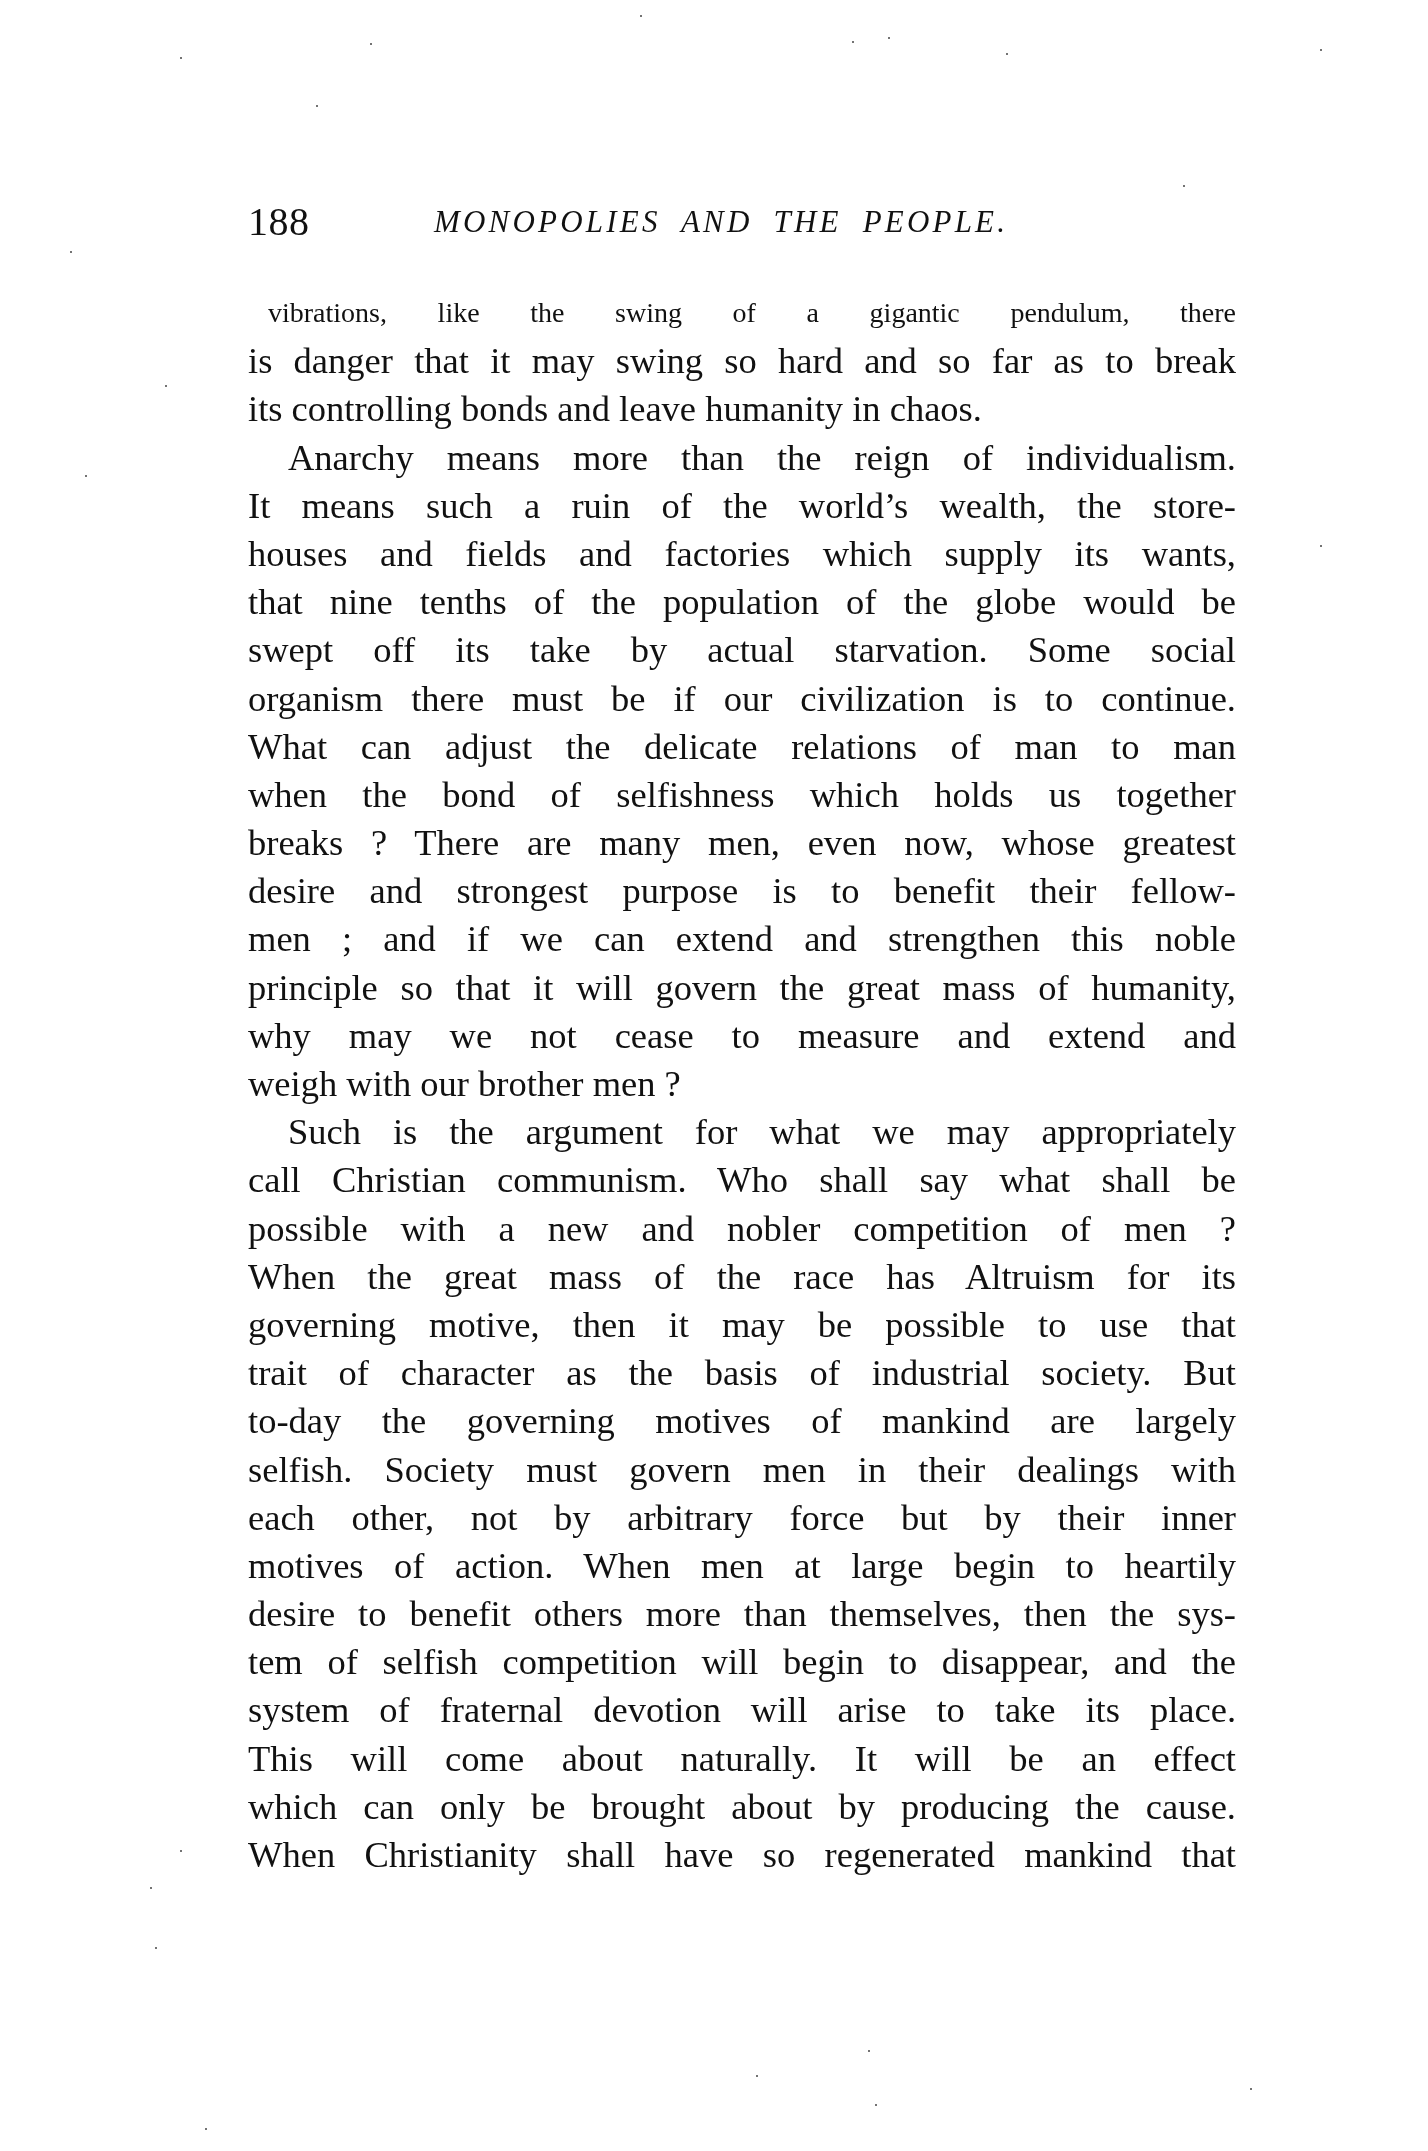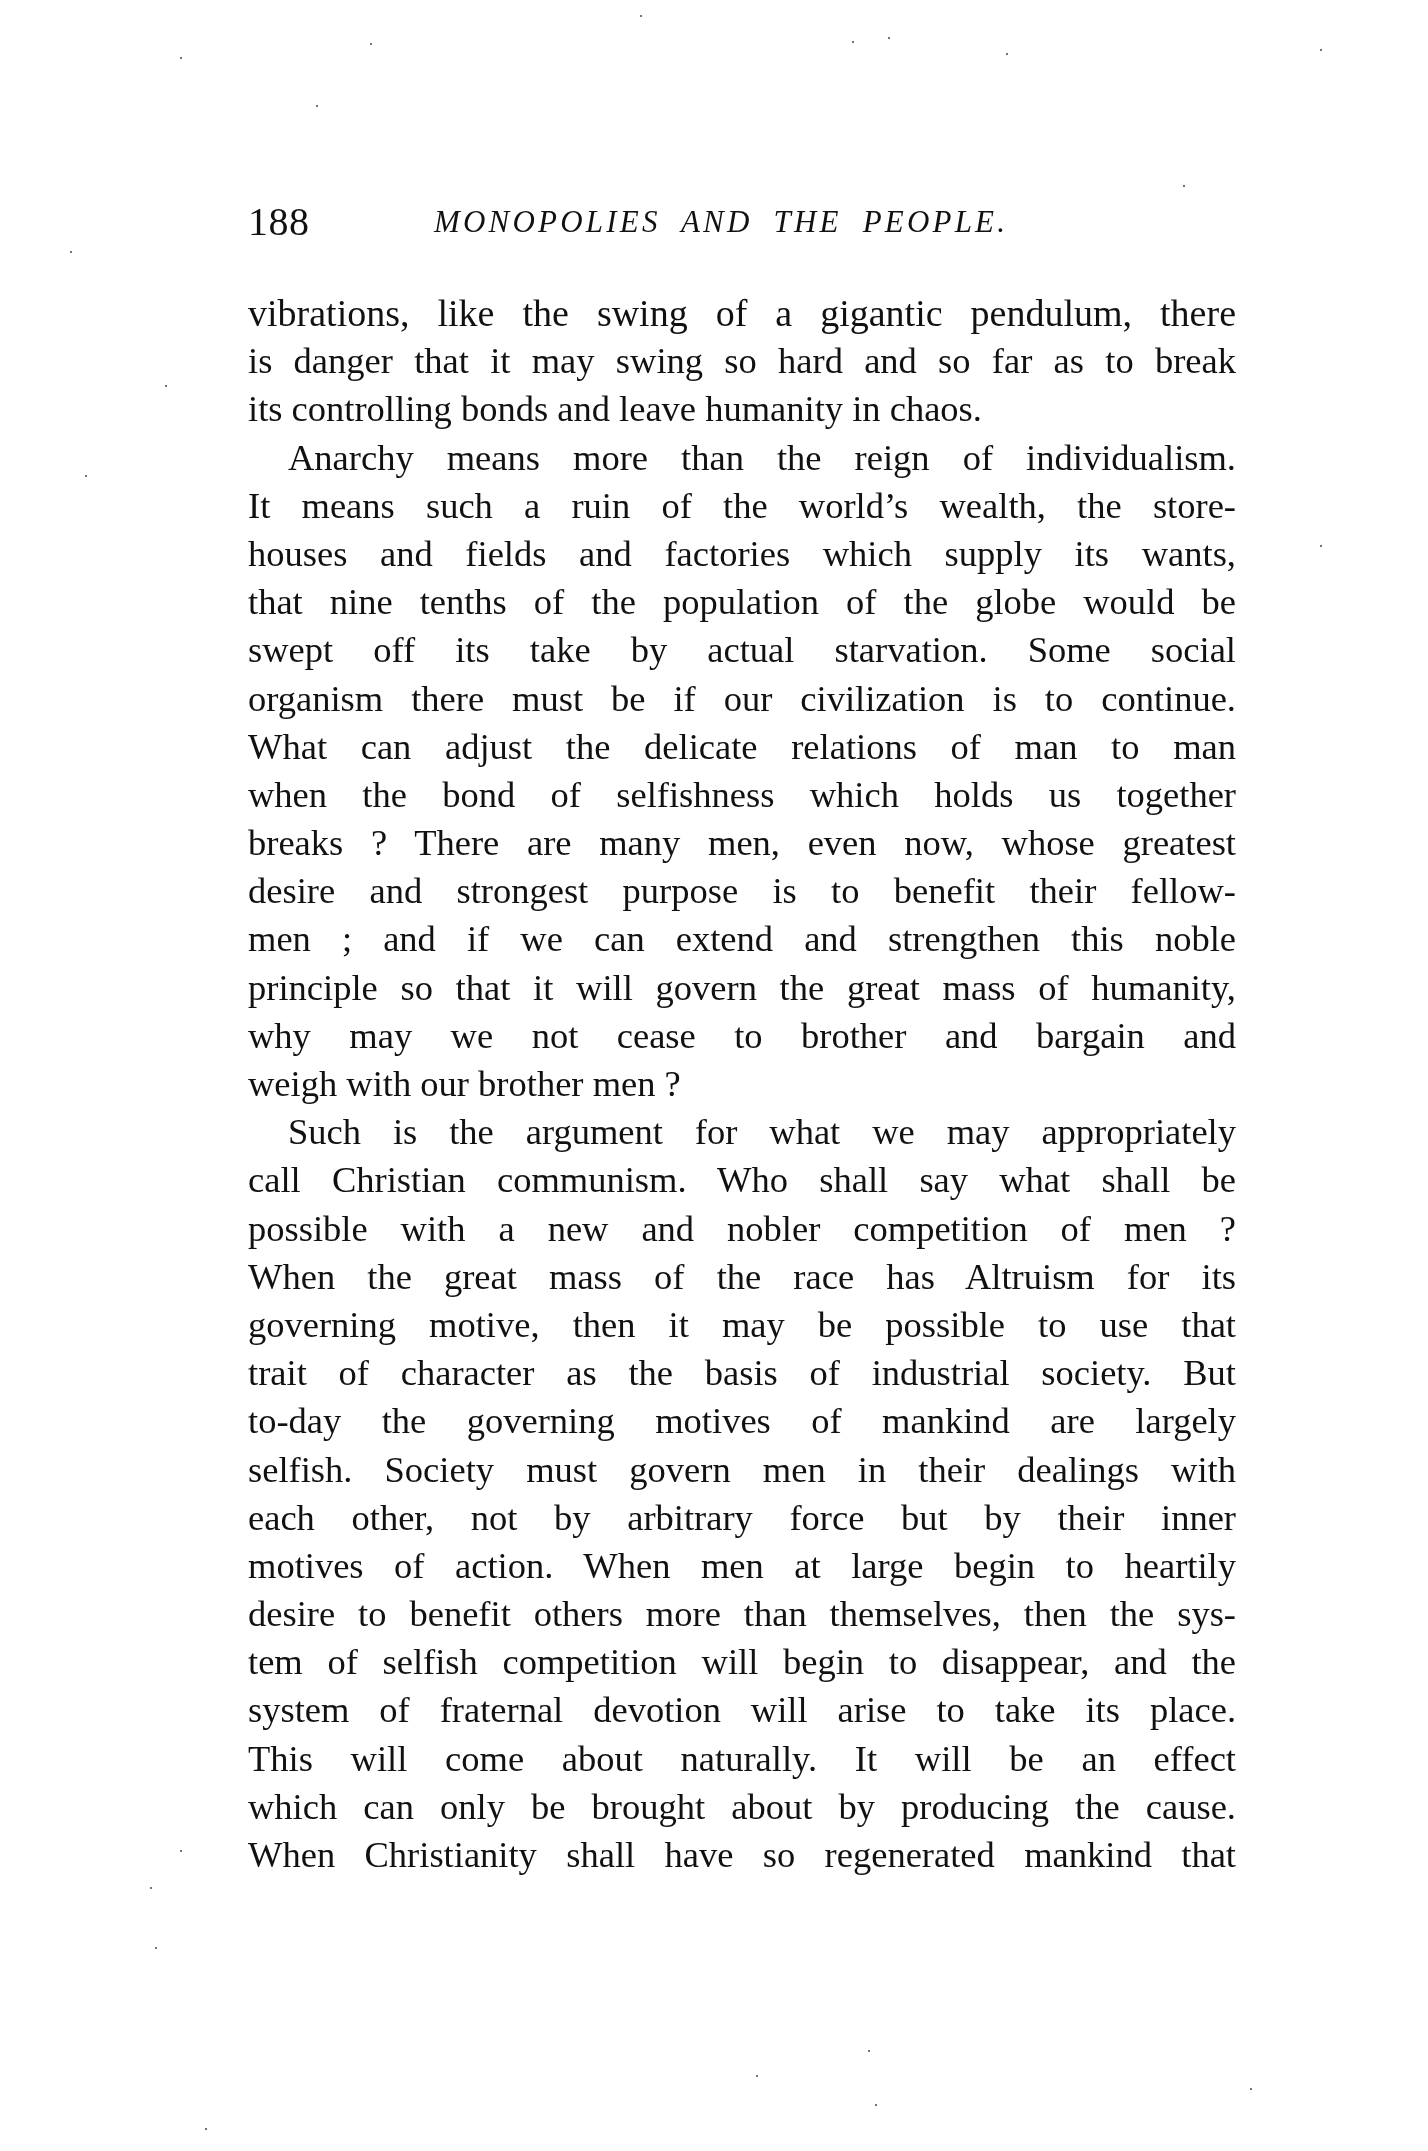--- a/index.html
+++ b/index.html
@@ -84,36 +84,36 @@
 <body>
 
 <div class="page">
 
   <div class="running-head">
     <span class="page-number">188</span>
     <span class="running-title">MONOPOLIES AND THE PEOPLE.</span>
   </div>
 
   <div class="body-text" id="body-text">
-      <span class="line" style="white-space: normal; font-size: 38px;">vibrations, like the swing of a gigantic pendulum, there</span>
+      <span class="line" style="white-space: normal; font-size: 28px; margin-left: 20px;">vibrations, like the swing of a gigantic pendulum, there</span>
       <span class="line" style="white-space: normal; font-size: 36.5px;">is danger that it may swing so hard and so far as to break</span>
       <span class="line last" style="white-space: normal; font-size: 36.5px;">its controlling bonds and leave humanity in chaos.</span>
       <span class="line indent" style="white-space: normal; font-size: 36.5px;">Anarchy means more than the reign of individualism.</span>
       <span class="line" style="white-space: normal; font-size: 36.5px;">It means such a ruin of the world’s wealth, the store-</span>
       <span class="line" style="white-space: normal; font-size: 36.5px;">houses and fields and factories which supply its wants,</span>
       <span class="line" style="white-space: normal; font-size: 36.5px;">that nine tenths of the population of the globe would be</span>
       <span class="line" style="white-space: normal; font-size: 36.5px;">swept off its take by actual starvation. Some social</span>
       <span class="line" style="white-space: normal; font-size: 36.5px;">organism there must be if our civilization is to continue.</span>
       <span class="line" style="white-space: normal; font-size: 36.5px;">What can adjust the delicate relations of man to man</span>
       <span class="line" style="white-space: normal; font-size: 36.5px;">when the bond of selfishness which holds us together</span>
       <span class="line" style="white-space: normal; font-size: 36.5px;">breaks ? There are many men, even now, whose greatest</span>
       <span class="line" style="white-space: normal; font-size: 36.5px;">desire and strongest purpose is to benefit their fellow-</span>
       <span class="line" style="white-space: normal; font-size: 36.5px;">men ; and if we can extend and strengthen this noble</span>
       <span class="line" style="white-space: normal; font-size: 36.5px;">principle so that it will govern the great mass of humanity,</span>
-      <span class="line" style="white-space: normal; font-size: 36.5px;">why may we not cease to brother and bargain and</span>
+      <span class="line" style="white-space: normal; font-size: 36.5px;">why may we not cease to measure and extend and</span>
       <span class="line last" style="white-space: normal; font-size: 36.5px;">weigh with our brother men ?</span>
       <span class="line indent" style="white-space: normal; font-size: 36.5px;">Such is the argument for what we may appropriately</span>
       <span class="line" style="white-space: normal; font-size: 36.5px;">call Christian communism. Who shall say what shall be</span>
       <span class="line" style="white-space: normal; font-size: 36.5px;">possible with a new and nobler competition of men ?</span>
       <span class="line" style="white-space: normal; font-size: 36.5px;">When the great mass of the race has Altruism for its</span>
       <span class="line" style="white-space: normal; font-size: 36.5px;">governing motive, then it may be possible to use that</span>
       <span class="line" style="white-space: normal; font-size: 36.5px;">trait of character as the basis of industrial society. But</span>
       <span class="line" style="white-space: normal; font-size: 36.5px;">to-day the governing motives of mankind are largely</span>
       <span class="line" style="white-space: normal; font-size: 36.5px;">selfish. Society must govern men in their dealings with</span>
       <span class="line" style="white-space: normal; font-size: 36.5px;">each other, not by arbitrary force but by their inner</span>

